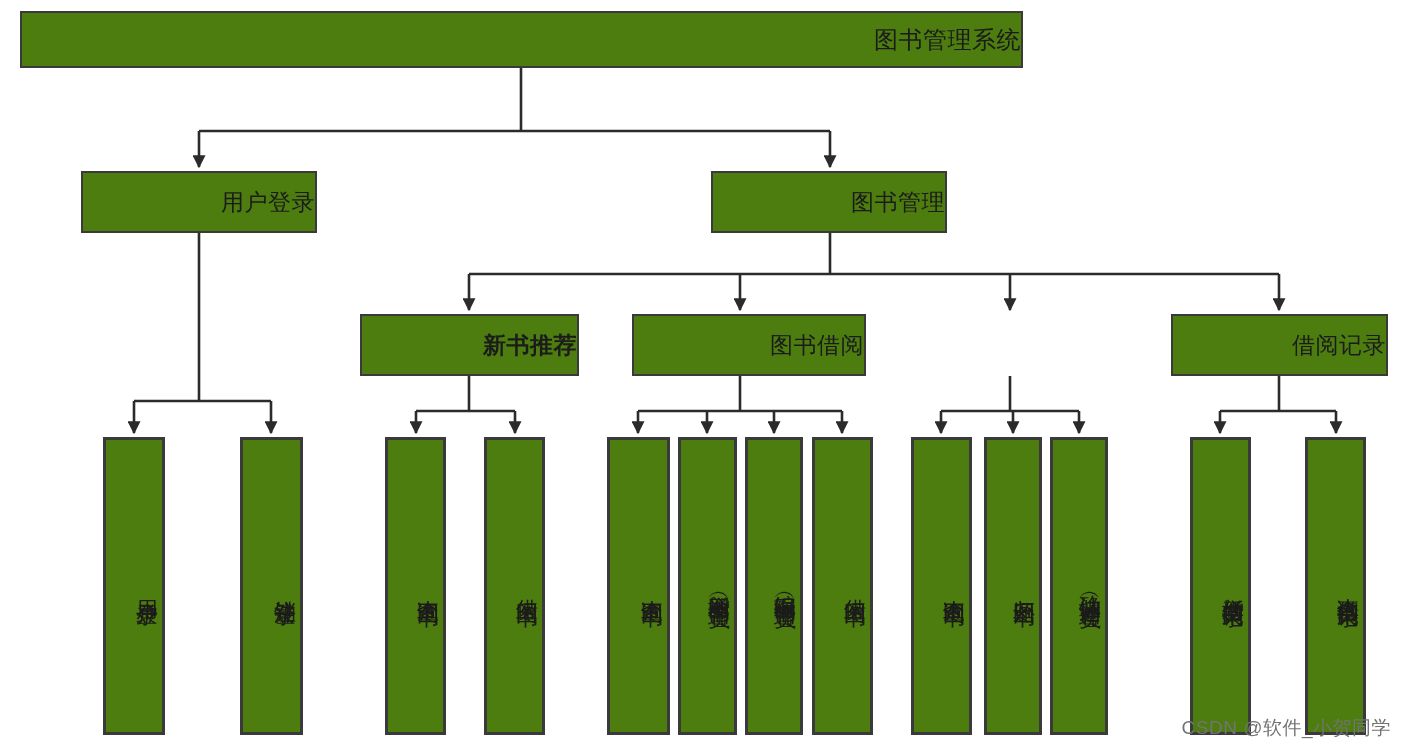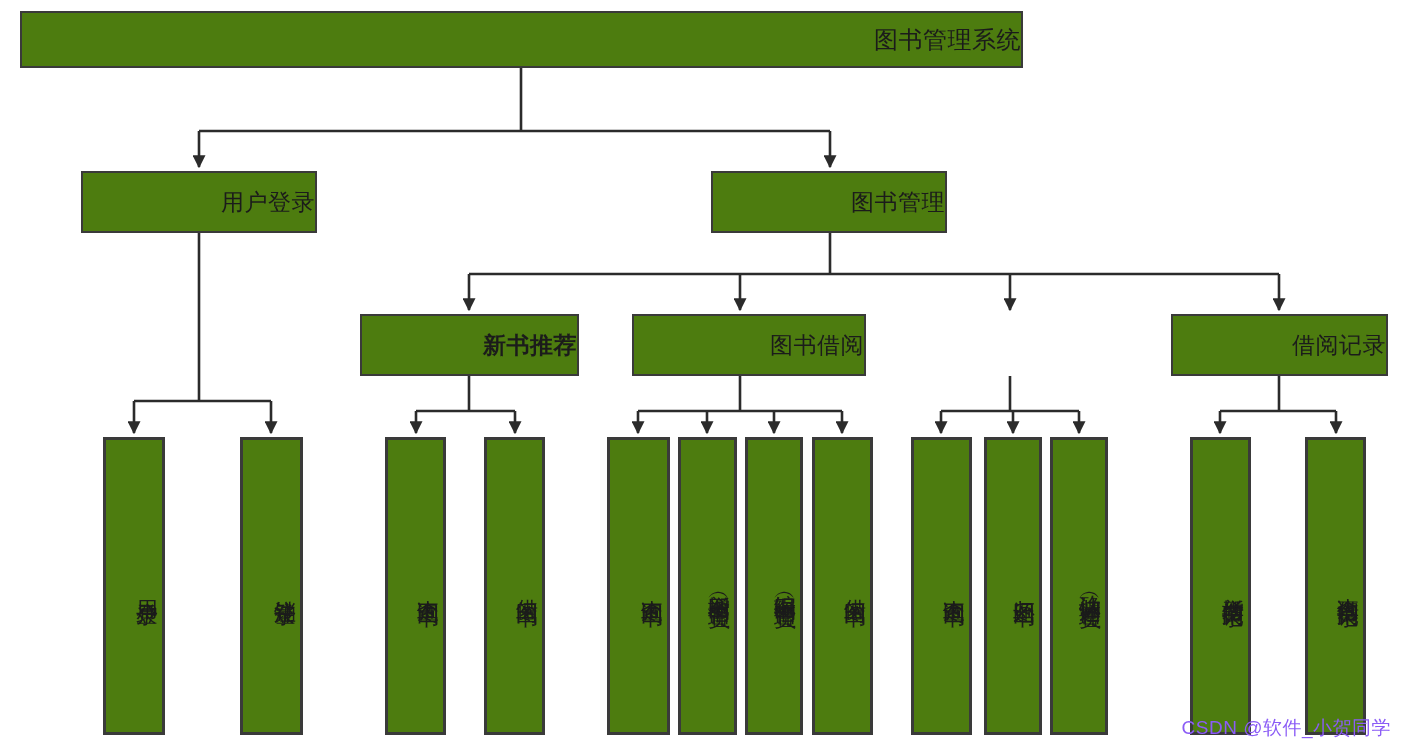--- a/index.html
+++ b/index.html
@@ -58,21 +58,21 @@
     max-height: 100%;
   }
   .node.root .label {
     font-size: 24px;
   }
   .watermark {
     position: absolute;
     right: 14px;
     bottom: 6px;
     font-size: 19px;
-    color: #8b5cf6;
+    color: #737373;
     letter-spacing: 0.5px;
     z-index: 20;
     white-space: nowrap;
   }
 </style>
 </head>
 <body>
 
 <div id="canvas">
 

